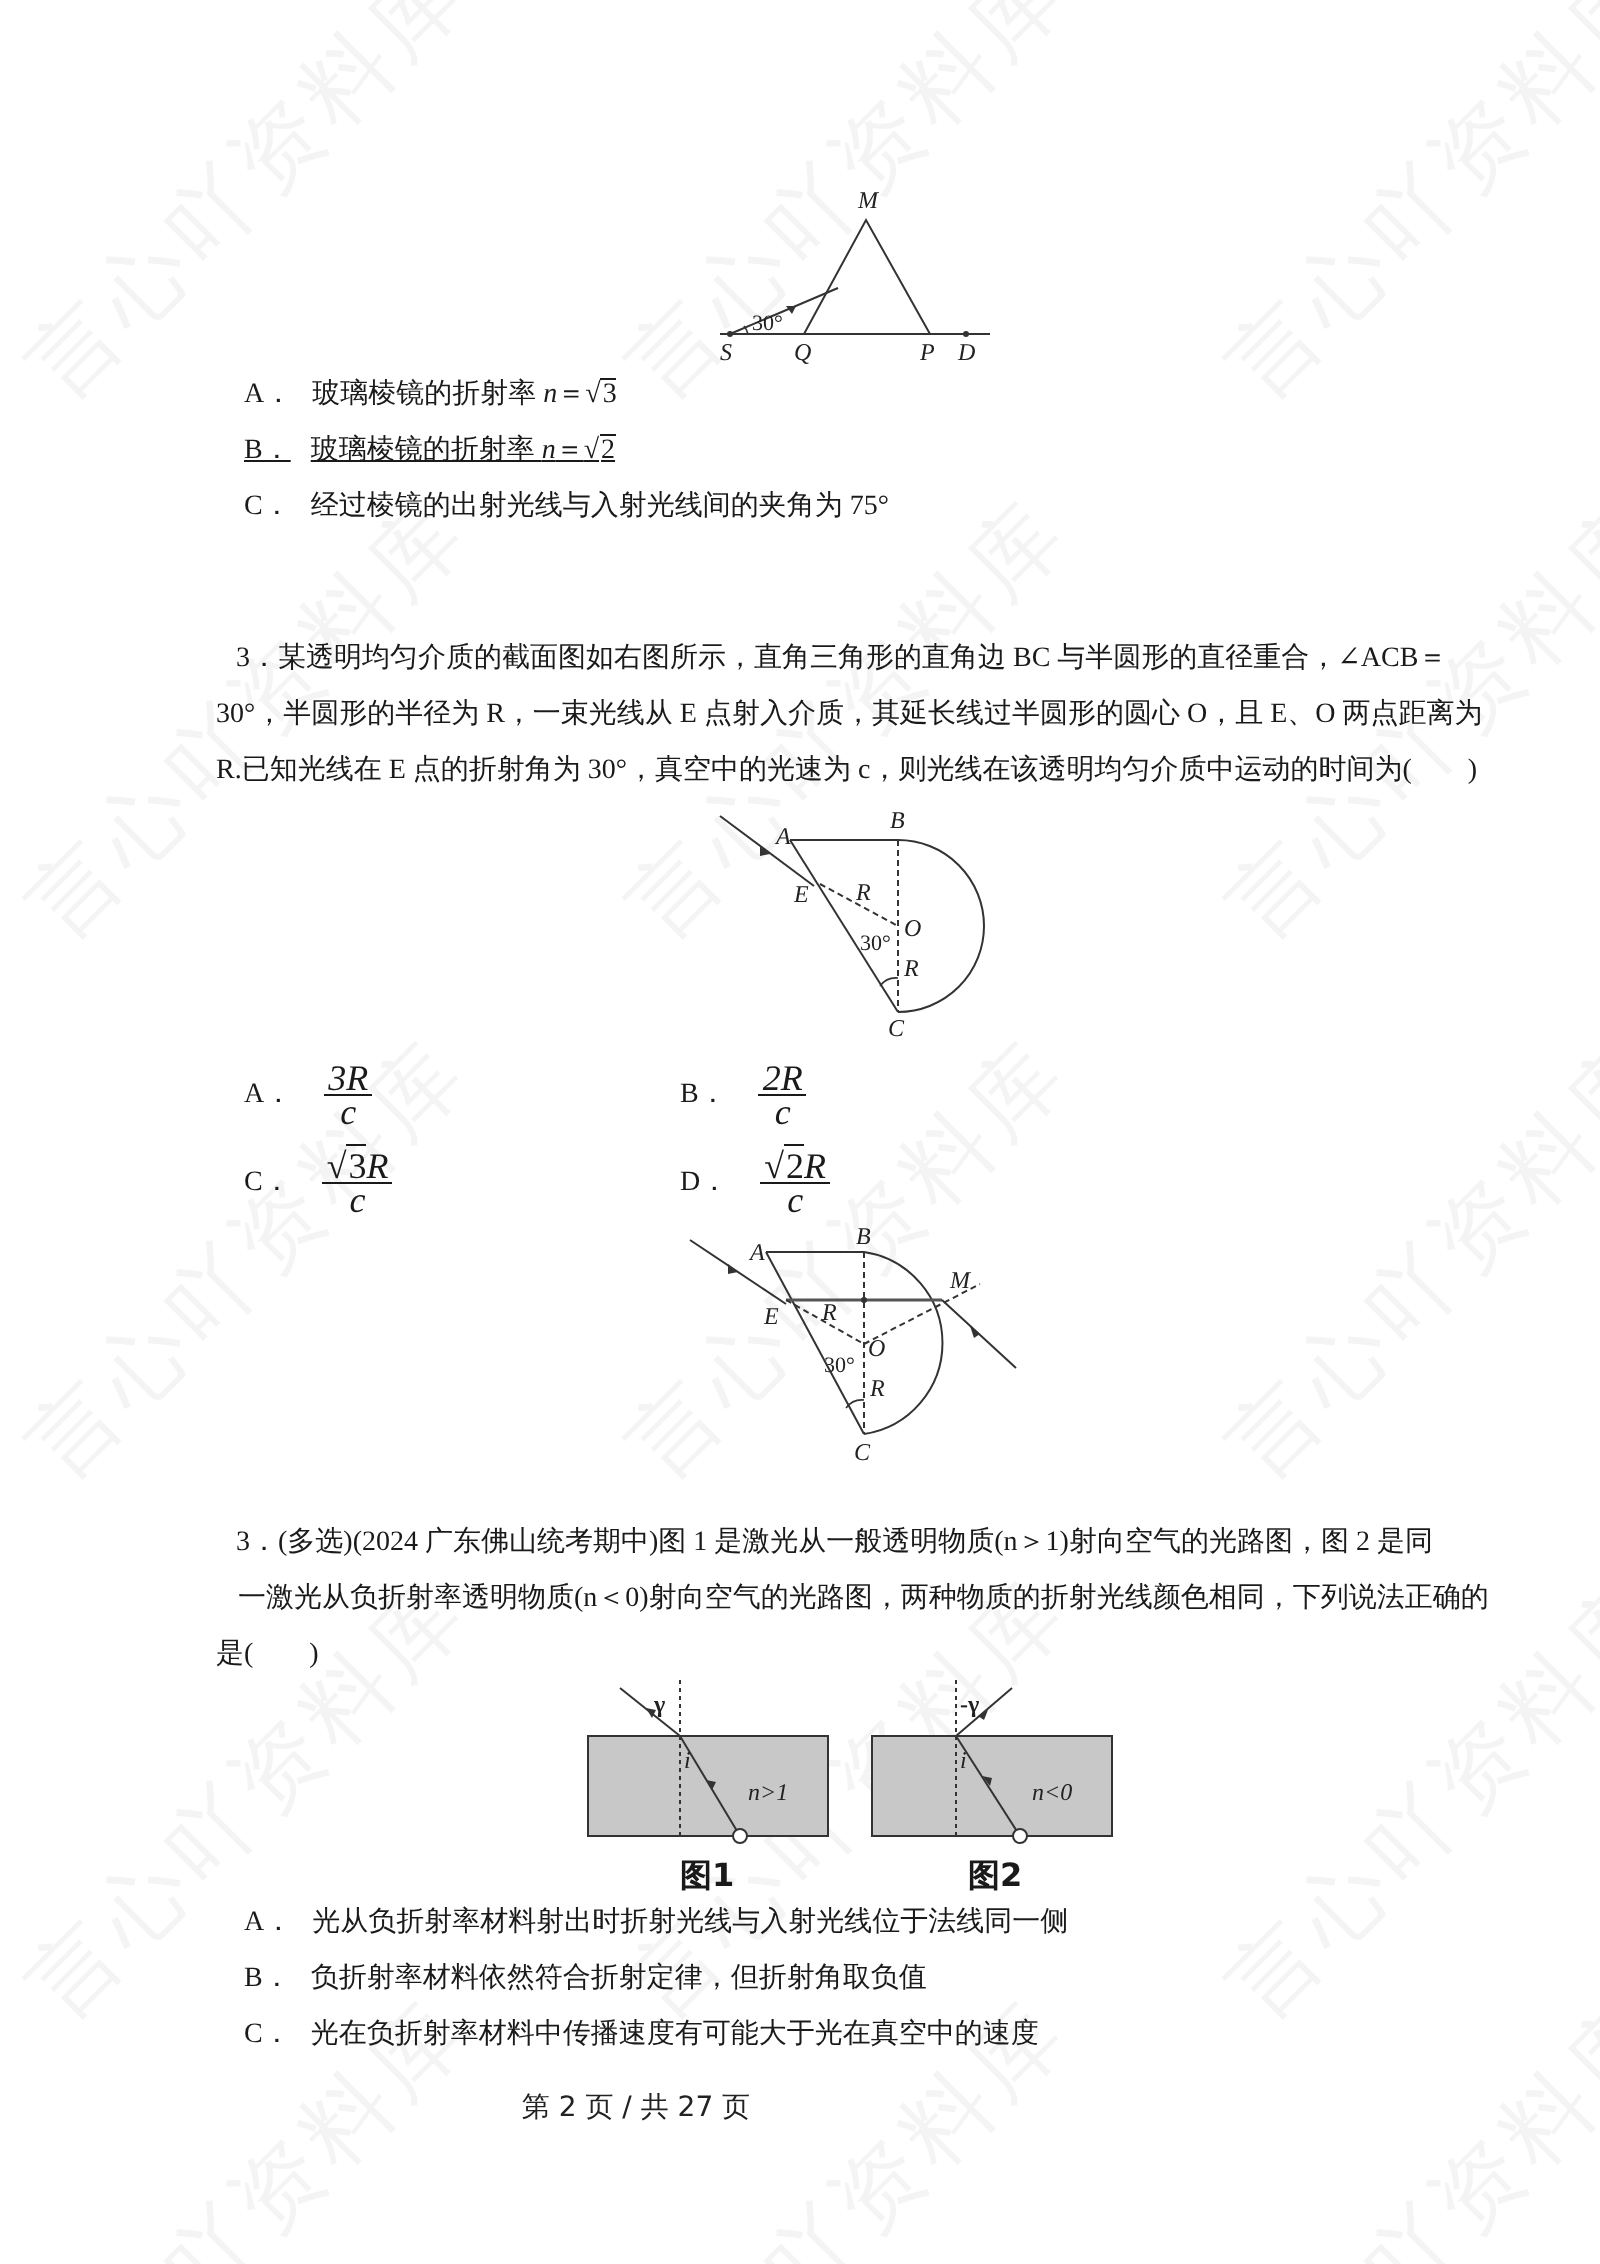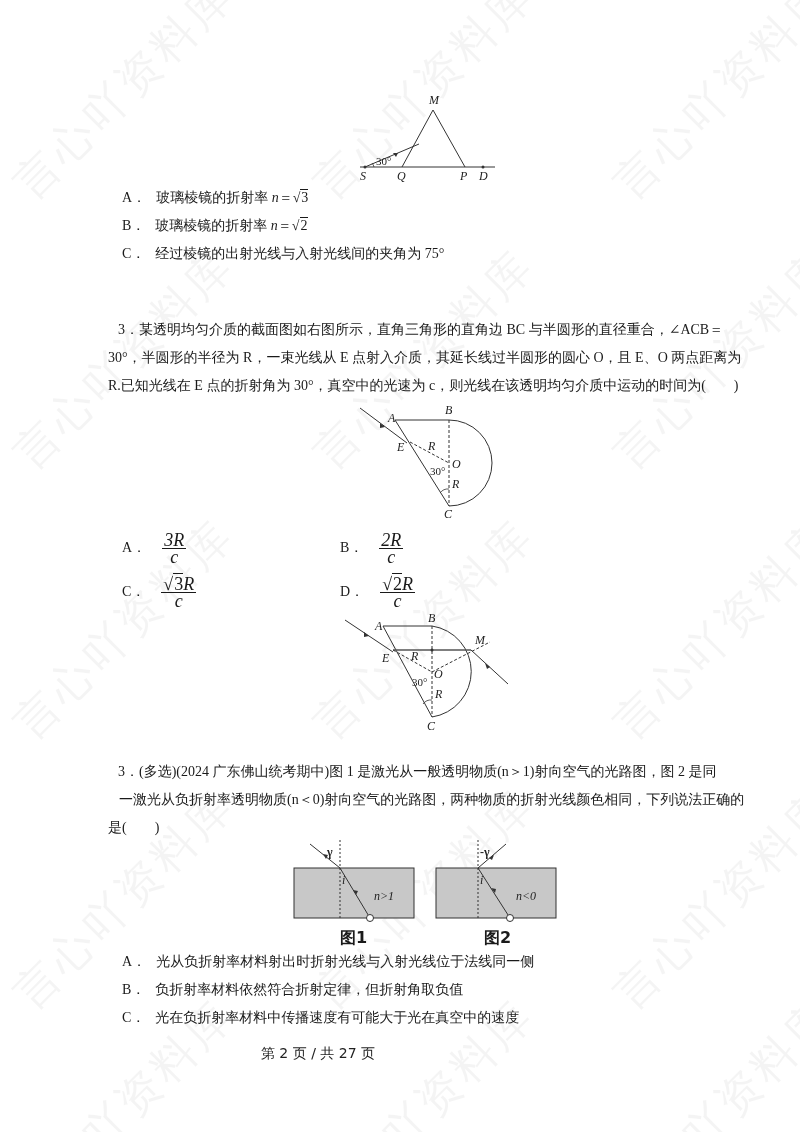--- a/index.html
+++ b/index.html
@@ -67,21 +67,21 @@
       <text x="10" y="88">S</text>
       <text x="47" y="88">Q</text>
       <text x="110" y="88">P</text>
       <text x="129" y="88">D</text>
     </svg>
   </div>
 
   <div class="line" style="left:122px; top:188px;">
     <span class="opt-letter">A．</span><span>玻璃棱镜的折射率 </span><i class="var">n</i><span>＝</span><span>√</span><span class="sqrt">3</span>
   </div>
-  <div class="line" style="left:122px; top:216px;">
+  <div class="line" style="left:122px; top:216px;text-decoration:underline;">
     <span class="opt-letter">B．</span><span>玻璃棱镜的折射率 </span><i class="var">n</i><span>＝</span><span>√</span><span class="sqrt">2</span>
   </div>
   <div class="line" style="left:122px; top:244px;">
     <span class="opt-letter">C．</span><span>经过棱镜的出射光线与入射光线间的夹角为 75°</span>
   </div>
 
   <div class="line" style="left:118px; top:320px;">3．某透明均匀介质的截面图如右图所示，直角三角形的直角边 BC 与半圆形的直径重合，∠ACB＝</div>
   <div class="line" style="left:108px; top:348px;text-align:right;">30°，半圆形的半径为 R，一束光线从 E 点射入介质，其延长线过半圆形的圆心 O，且 E、O 两点距离为</div>
   <div class="line" style="left:108px; top:376px;">R.已知光线在 E 点的折射角为 30°，真空中的光速为 c，则光线在该透明均匀介质中运动的时间为(　　)</div>
 

